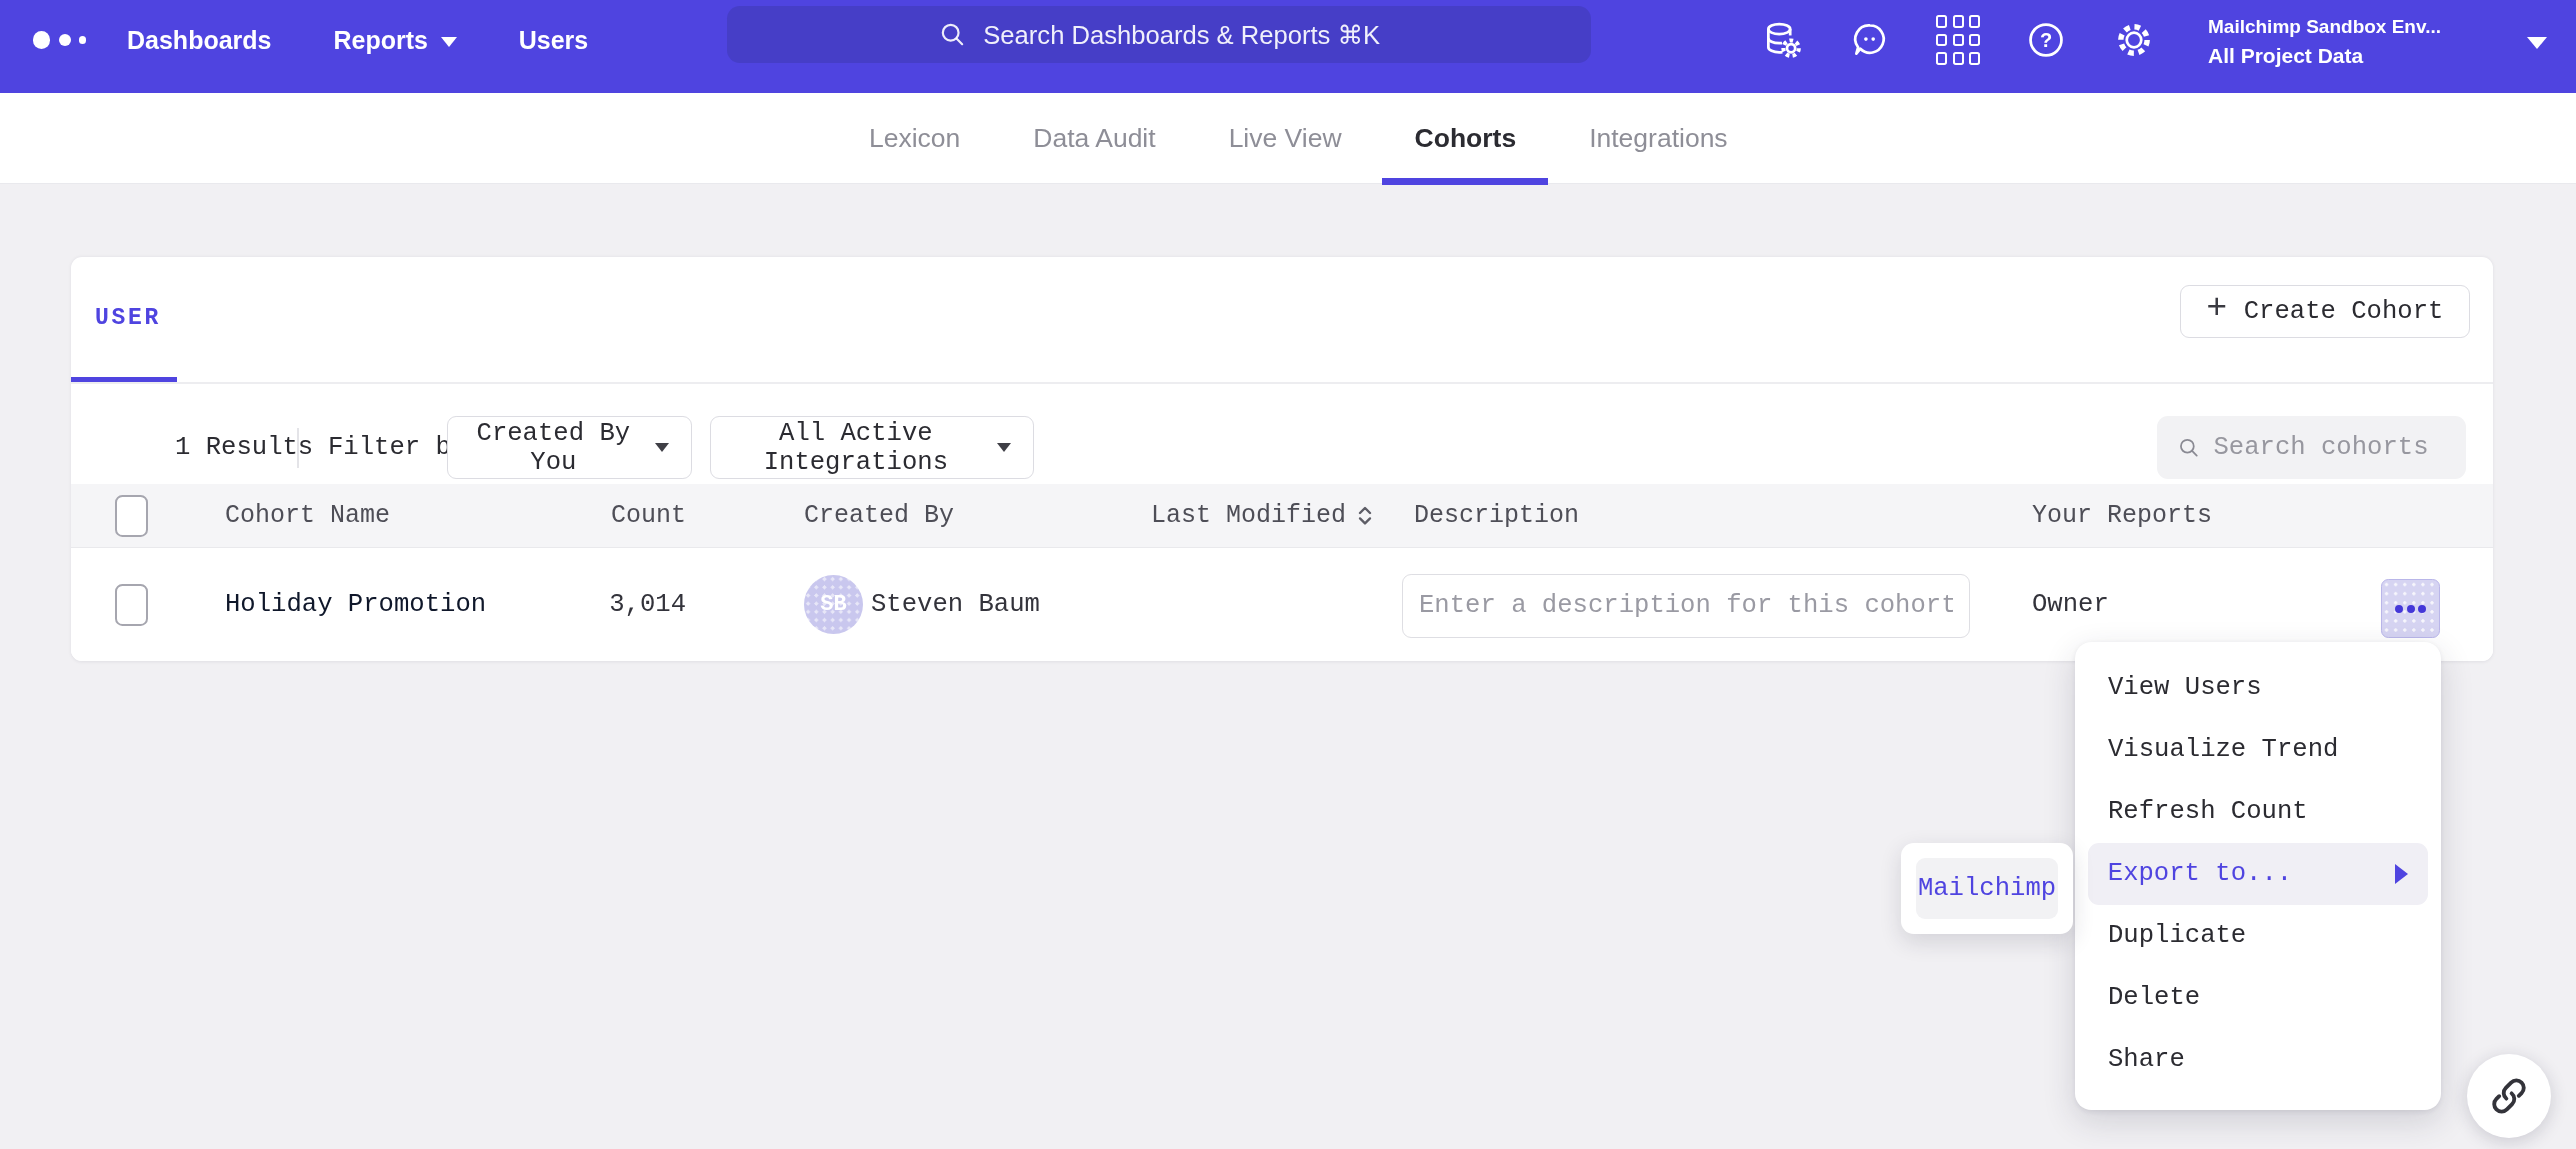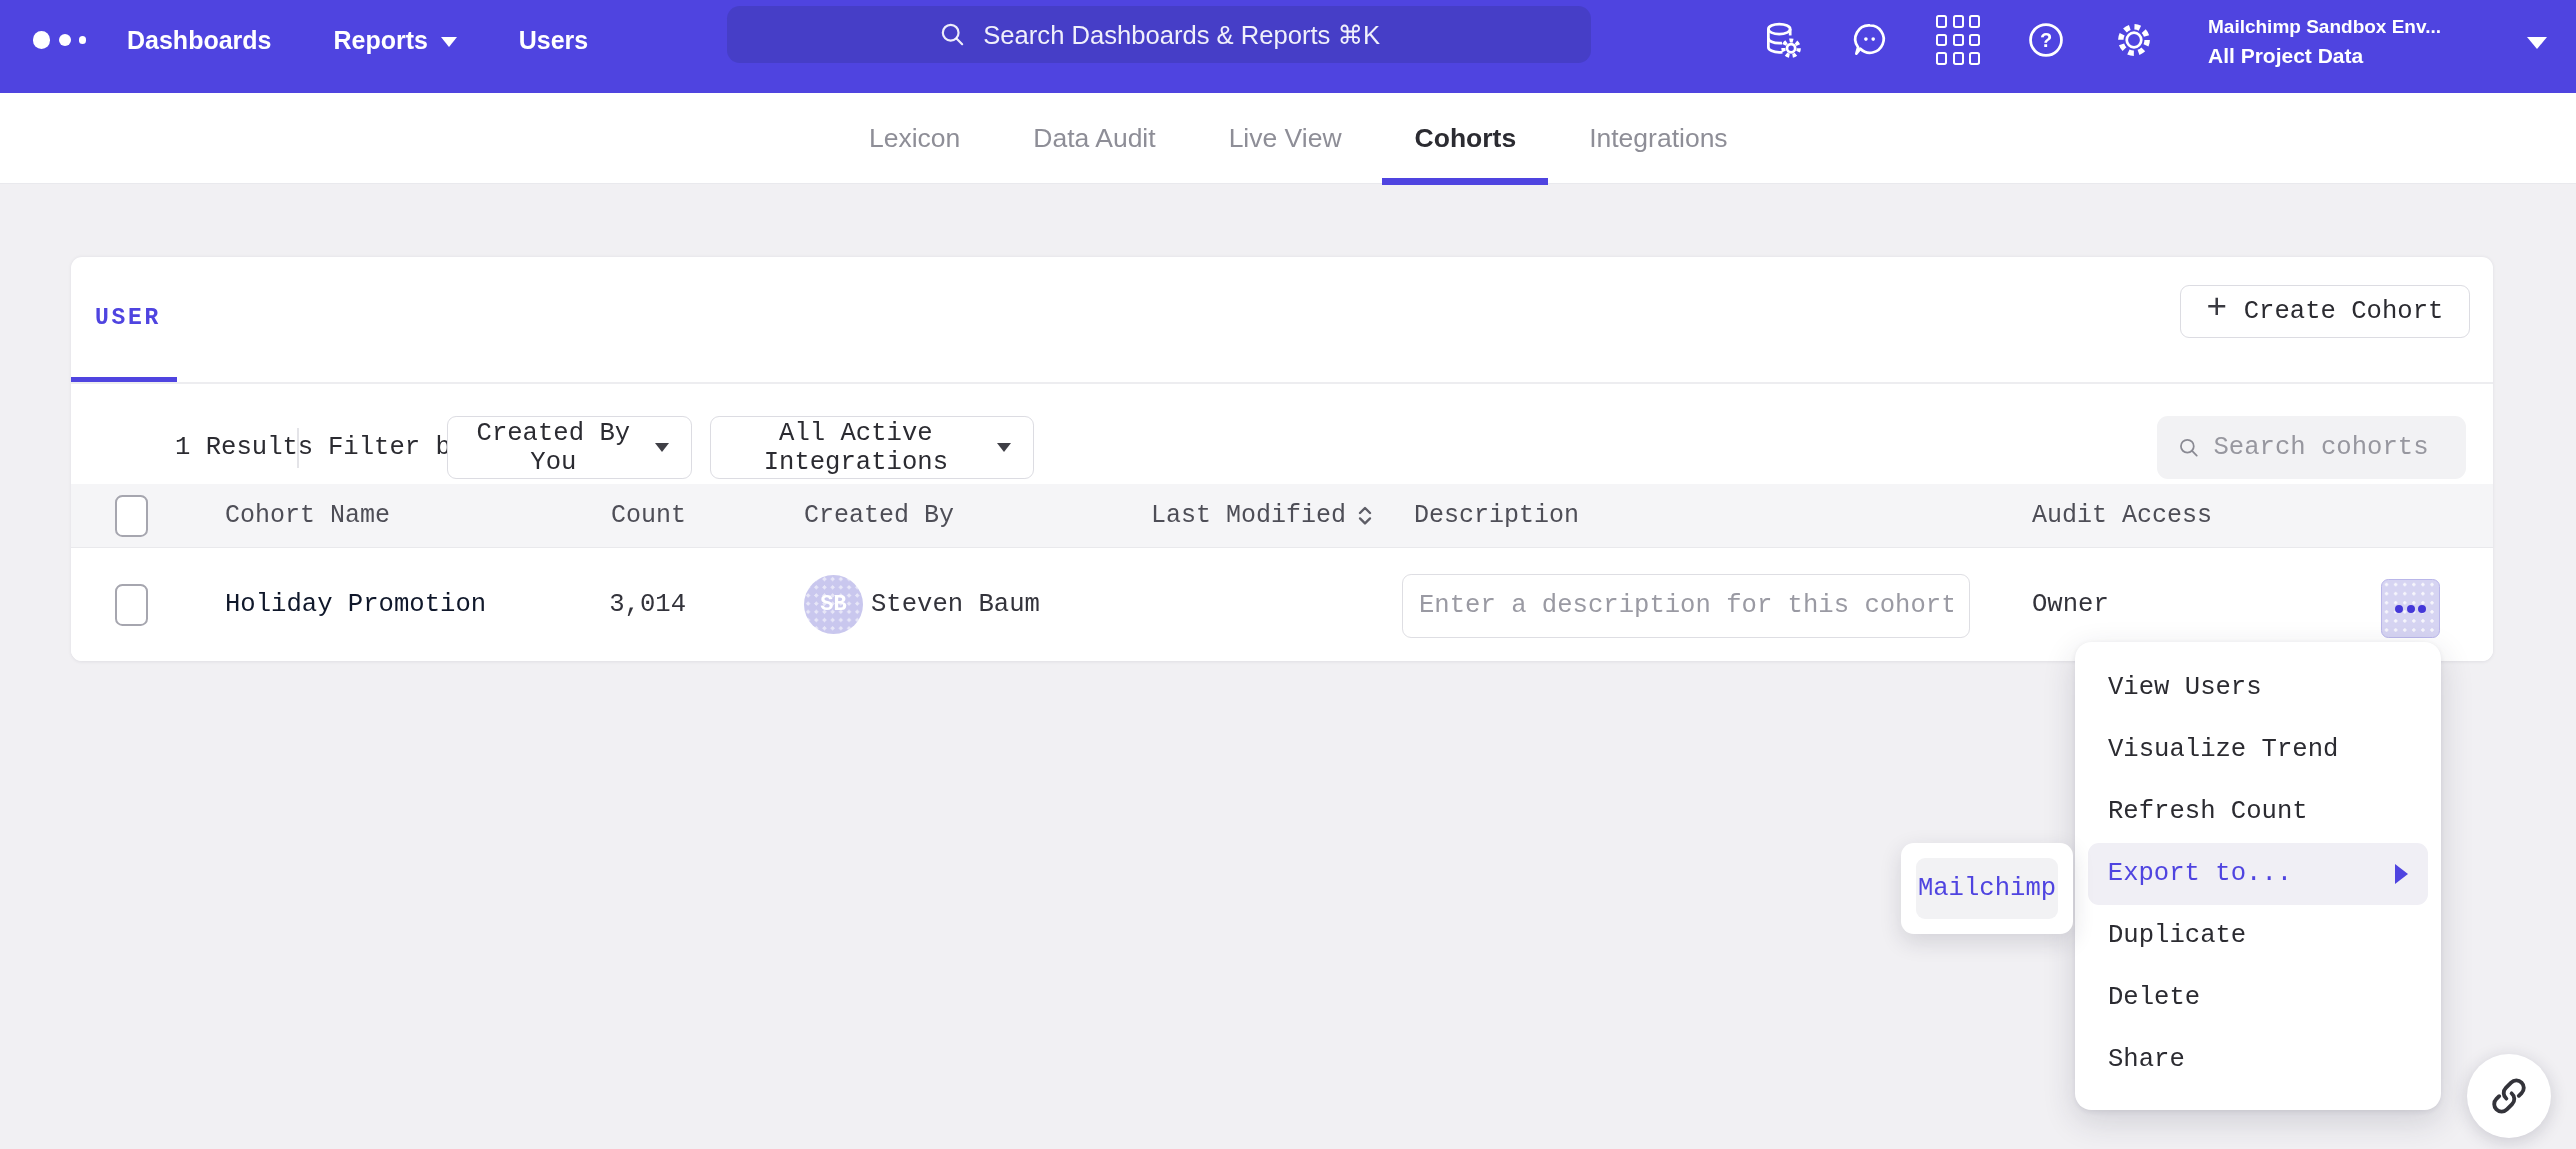--- a/index.html
+++ b/index.html
@@ -230,21 +230,21 @@
         <div class="th th-count">Count</div>
         <div class="th th-created">Created By</div>
         <div class="th th-modified">
           <span>Last Modified</span>
           <svg width="20" height="27.4" viewBox="0 0 22 30" fill="none" stroke="#5d5d66" stroke-width="2.6" stroke-linecap="round" stroke-linejoin="round">
             <path d="M5.5 12 11 6.5 16.5 12"></path>
               <path d="M5.5 18 11 23.5 16.5 18"></path>
           </svg>
         </div>
         <div class="th th-desc">Description</div>
-        <div class="th th-access">Audit Access</div>
+        <div class="th th-access">Your Reports</div>
       </div>
 
       <div class="trow">
         <span class="cbx"></span>
         <div class="td td-name">Holiday Promotion</div>
         <div class="td td-count">3,014</div>
         <div class="td td-created">
           <span class="avatar">SB</span>
           <span>Steven Baum</span>
         </div>

